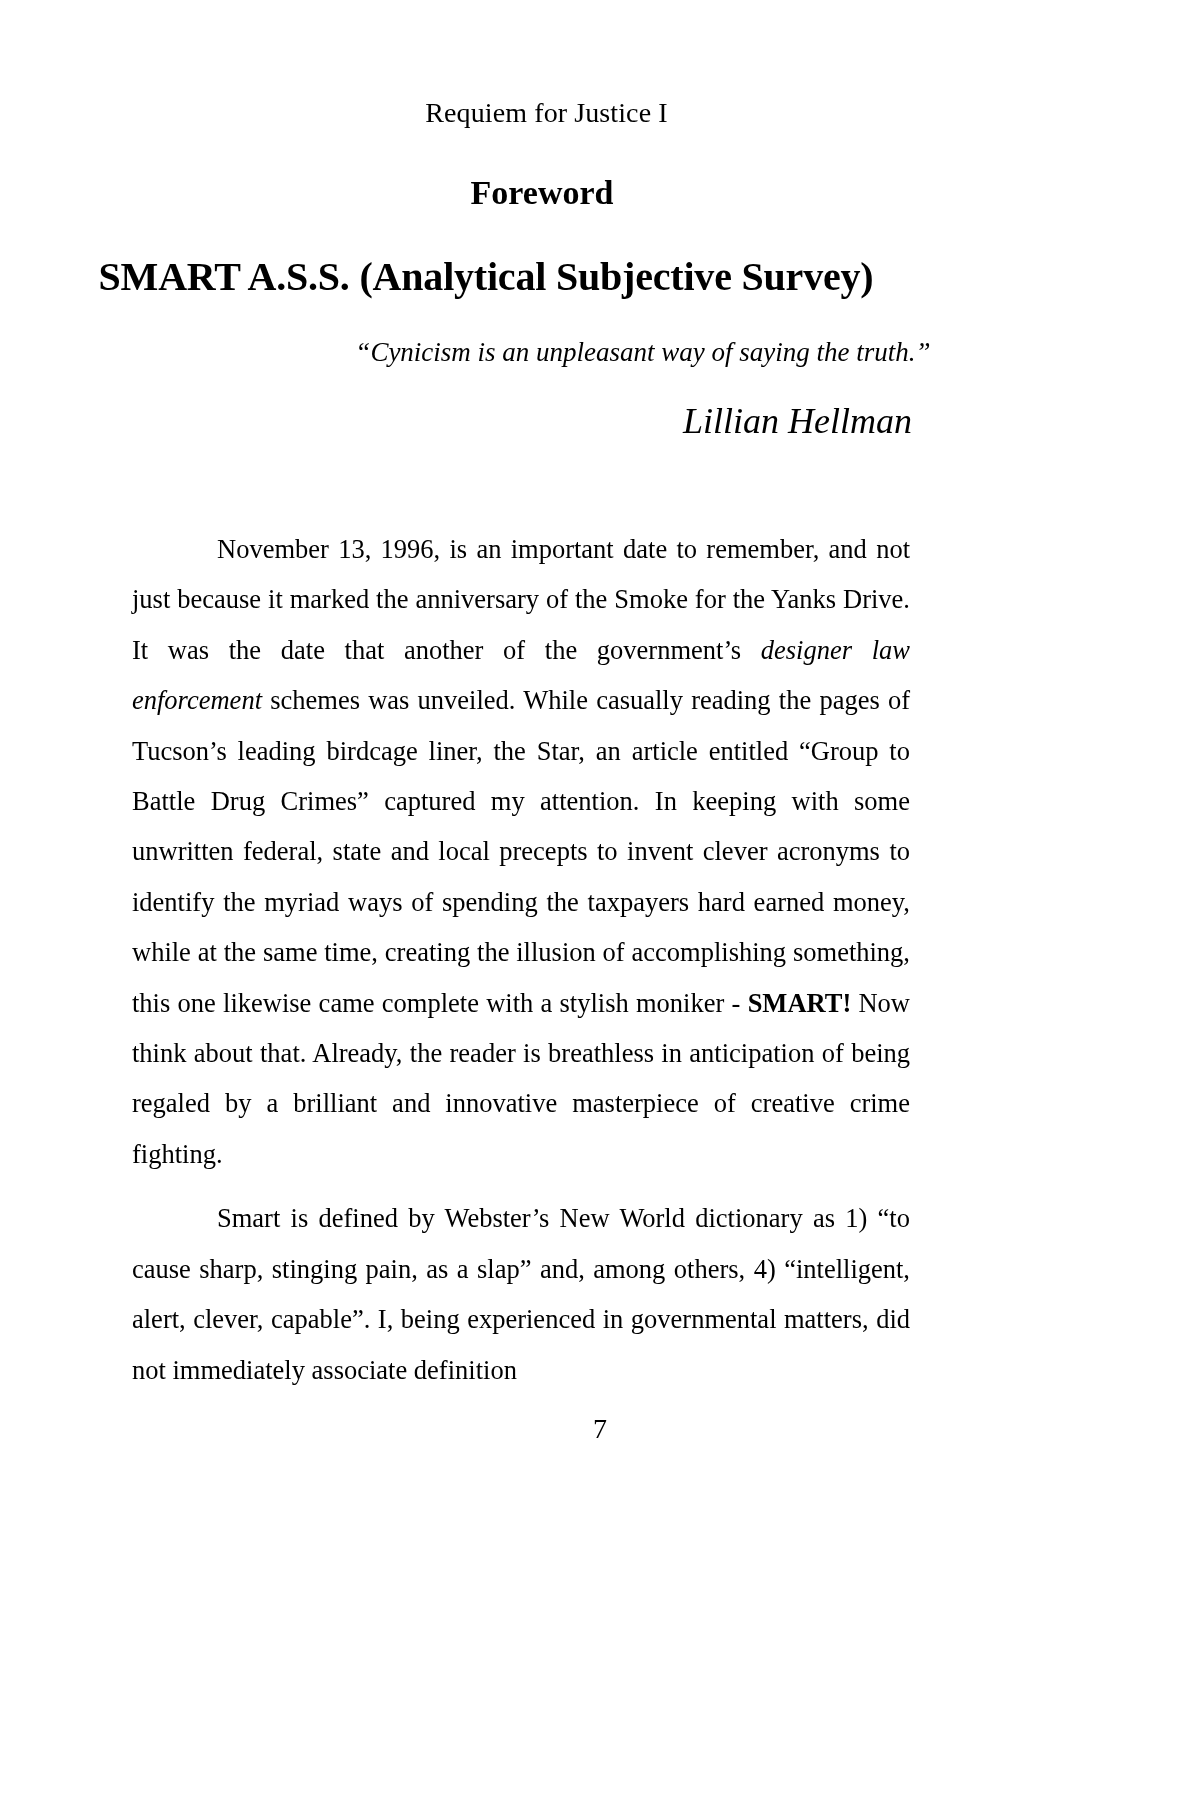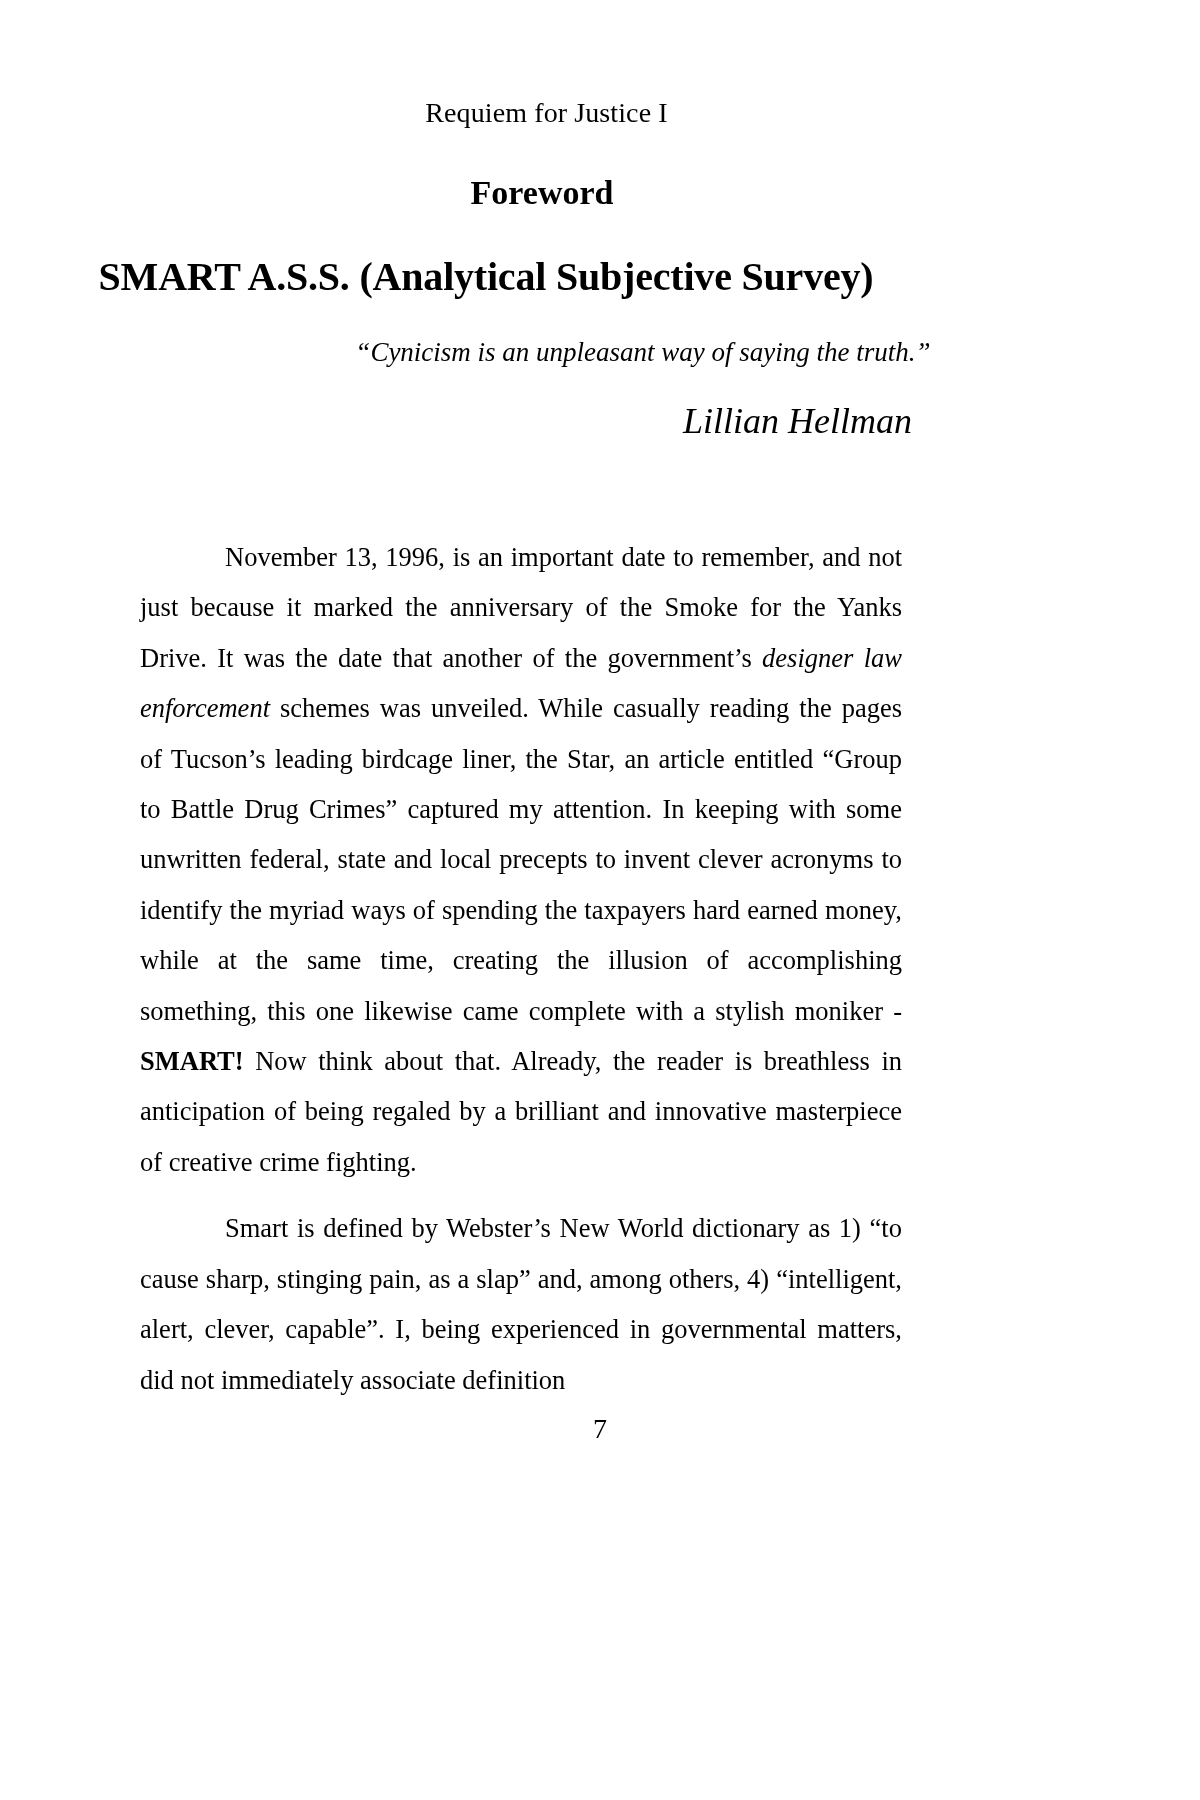--- a/index.html
+++ b/index.html
@@ -91,21 +91,21 @@
     top: 516px;
     left: 124px;
     width: 794px;
     font-size: 26.5px;
     line-height: 50.4px;
     text-align: justify;
     text-justify: inter-word;
   }
 
   .body-paragraph {
-    margin: 16px;
+    margin: 8px;
     text-indent: 85px;
     text-align: justify;
   }
 
   .body-paragraph + .body-paragraph {
     margin-top: 14px;
   }
 
   .ital { font-style: italic; }
   .bold { font-weight: bold; }

